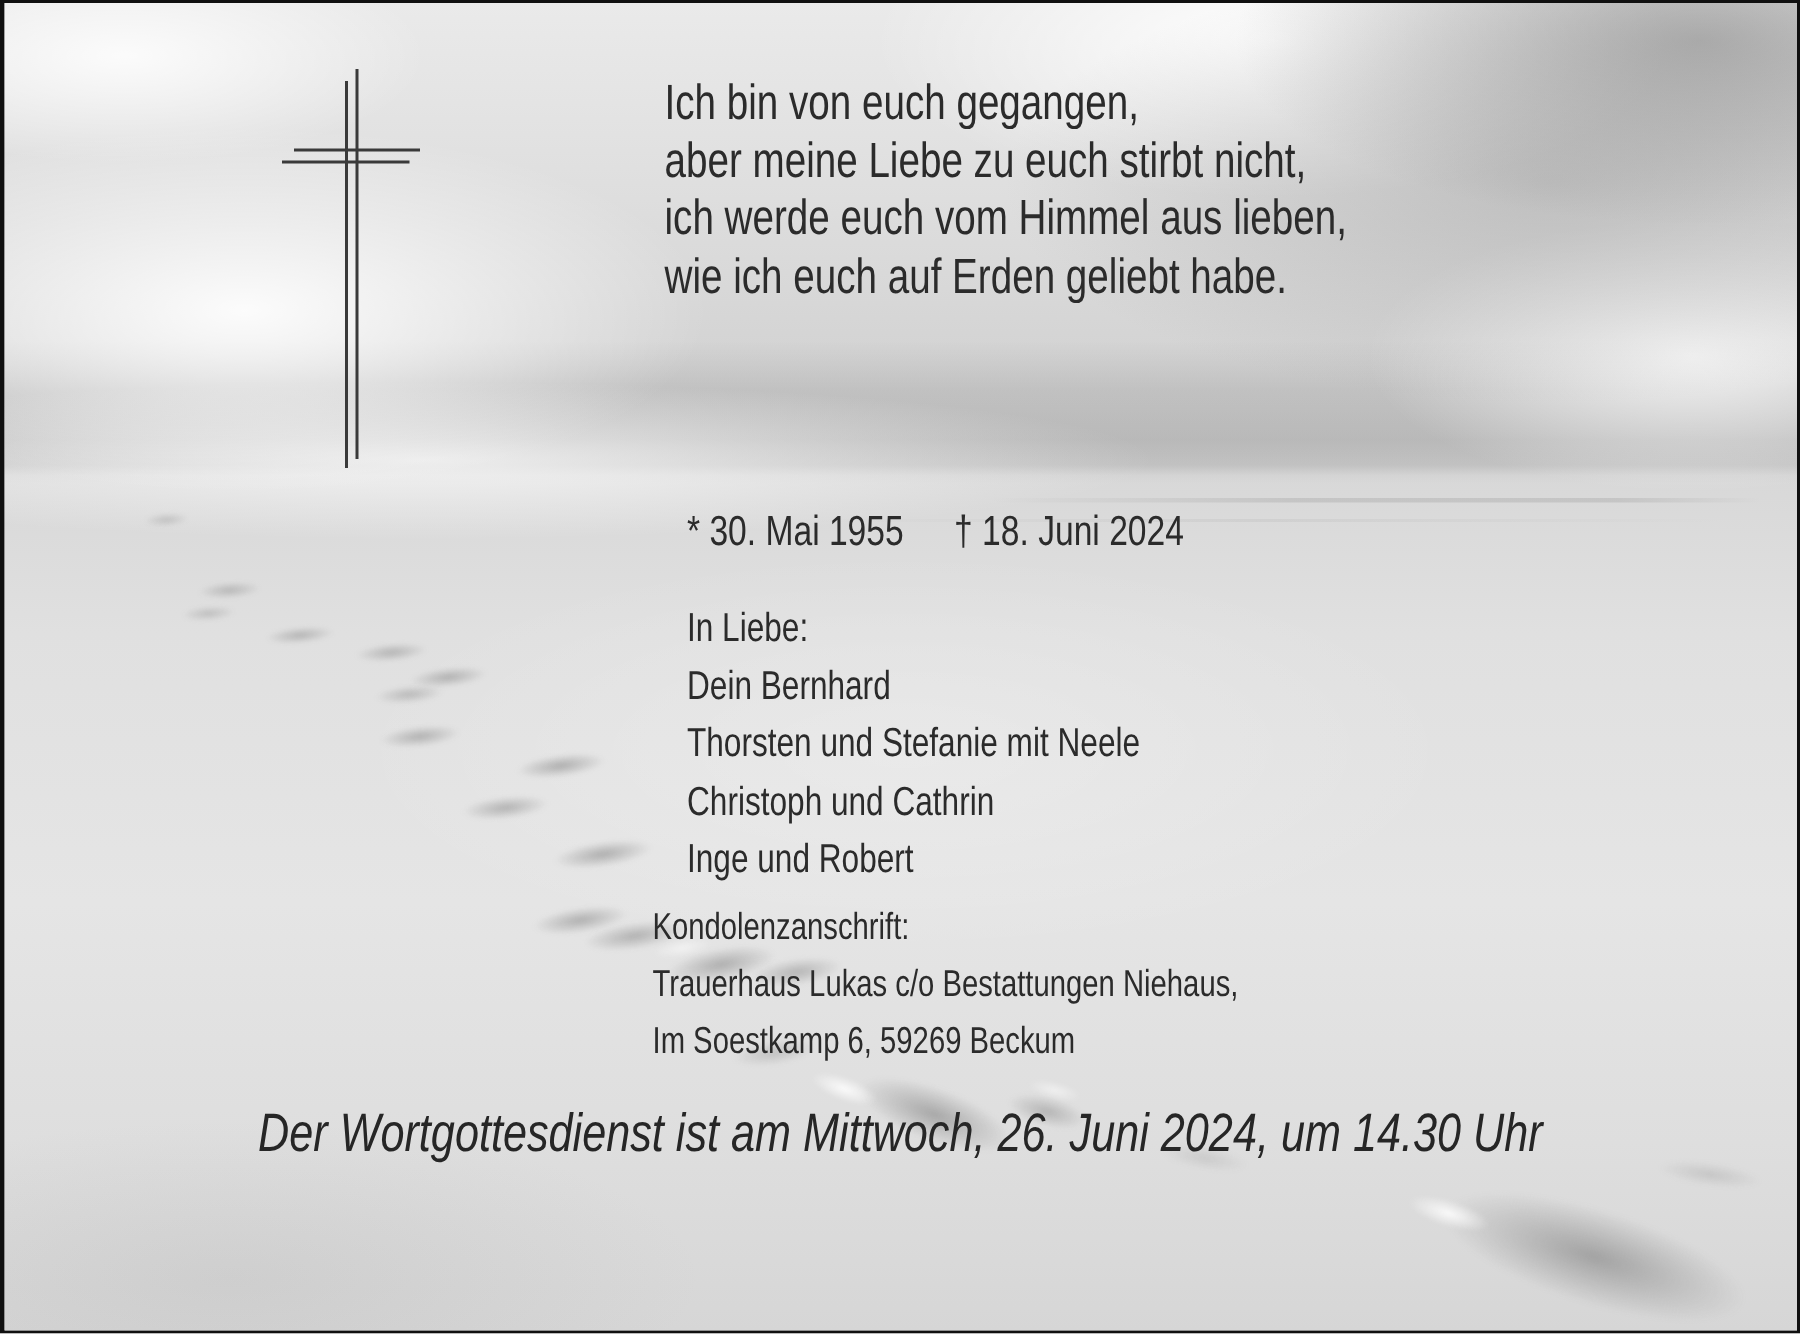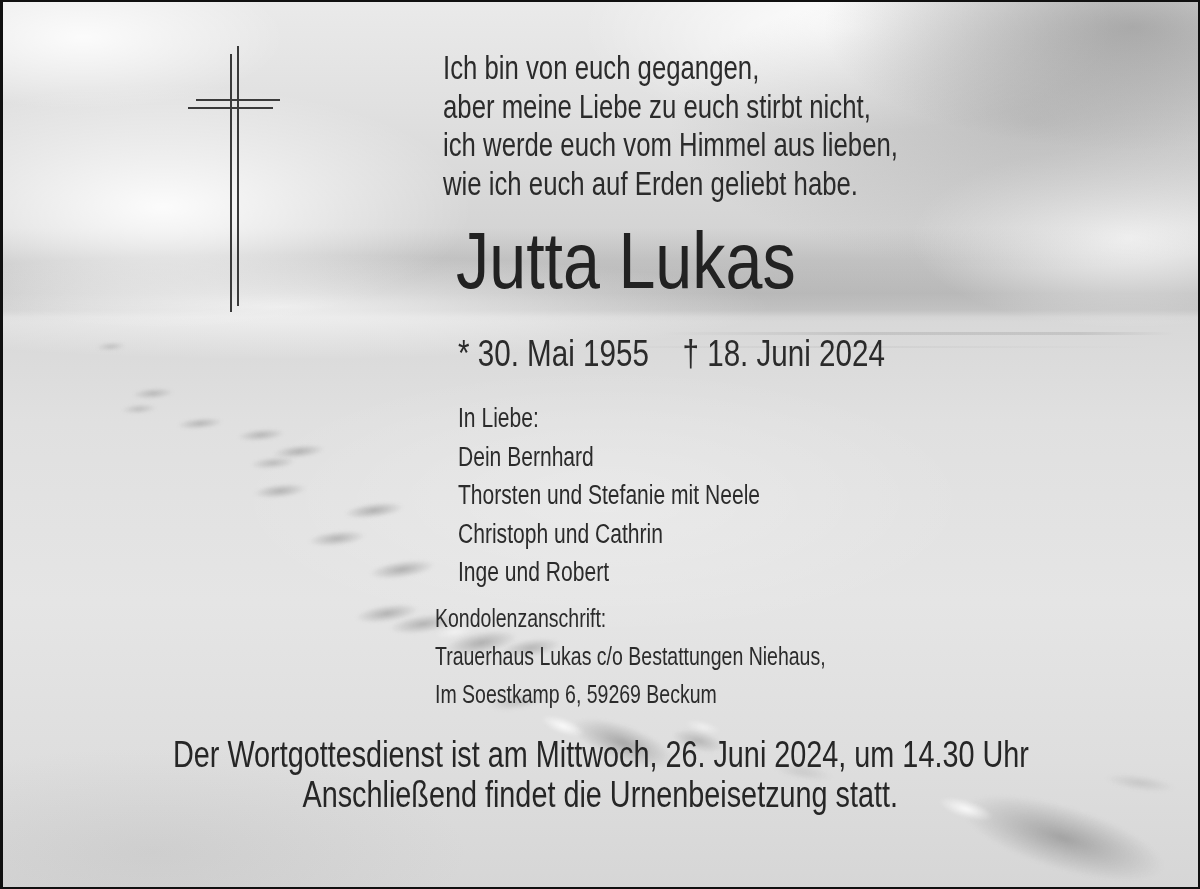--- a/index.html
+++ b/index.html
@@ -34,26 +34,26 @@
   .cv2{left:234px; top:44px;  width:2px; height:260px;}
   .ch1{left:193px; top:97px;  width:84px; height:2px;}
   .ch2{left:185px; top:105px; width:85px; height:2px;}
   
   .tb{position:absolute; white-space:nowrap;}
   .ln{display:block; transform:scaleX(.78); transform-origin:0 50%; white-space:nowrap;}
   .verse{left:440px; top:47px; font-size:33px; line-height:38.5px;}
   .name{left:453px; top:219px; font-size:80px; line-height:80px; color:#222;}
   .name .sx{display:inline-block; transform:scaleX(.83); transform-origin:0 50%;}
   .maiden{left:455px; top:301px; font-size:30px; line-height:32px;}
-  .dates{left:455px; top:334px; font-size:37px; line-height:36px;}
+  .dates{left:455px; top:334px; font-size:28px; line-height:36px;}
   .dates .sx{display:inline-block; transform:scaleX(.80); transform-origin:0 50%;}
   .dates-gap{display:inline-block; width:42px;}
   .mourners{left:455px; top:397px; font-size:27px; line-height:38.5px;}
   .condolence{left:432px; top:597px; font-size:25px; line-height:38px;}
-  .service{left:0; width:100%; top:733px; font-size:36px; line-height:40px; text-align:center; color:#262626;}
+  .service{left:0; width:100%; top:733px; font-size:36px; line-height:40px; text-align:center; color:#262626;font-style:italic;}
   .cx{display:inline-block; transform:scaleX(.80); transform-origin:50% 50%; white-space:nowrap;}
 </style>
 </head>
 <body>
 
 <div class="page">
 
   <div class="bg">
     <div id="footprints">
         <div class="fp" style="left: 93px; top: 339.5px; width: 30px; height: 9px; background: radial-gradient(closest-side, rgba(118, 118, 118, 0.3), rgba(118, 118, 118, 0)); transform: rotate(-4deg); filter: blur(1.5px);"></div>
@@ -91,23 +91,20 @@
     <div class="ch2"></div>
   </div>
 
   <div class="tb verse">
     <span class="ln">Ich bin von euch gegangen,</span>
     <span class="ln">aber meine Liebe zu euch stirbt nicht,</span>
     <span class="ln">ich werde euch vom Himmel aus lieben,</span>
     <span class="ln">wie ich euch auf Erden geliebt habe.</span>
   </div>
 
-  <div class="tb name">
-    <span class="sx">Jutta Lukas</span>
-  </div>
 
 
   <div class="tb dates">
     <span class="sx"><span>* 30. Mai 1955</span><span class="dates-gap"></span><span>† 18. Juni 2024</span></span>
   </div>
 
   <div class="tb mourners">
     <span class="ln">In Liebe:</span>
     <span class="ln">Dein Bernhard</span>
     <span class="ln">Thorsten und Stefanie mit Neele</span>
@@ -116,16 +113,15 @@
   </div>
 
   <div class="tb condolence">
     <span class="ln">Kondolenzanschrift:</span>
     <span class="ln">Trauerhaus Lukas c/o Bestattungen Niehaus,</span>
     <span class="ln">Im Soestkamp 6, 59269 Beckum</span>
   </div>
 
   <div class="tb service">
     <div><span class="cx">Der Wortgottesdienst ist am Mittwoch, 26. Juni 2024, um 14.30 Uhr</span></div>
-    <div><span class="cx">Anschließend findet die Urnenbeisetzung statt.</span></div>
   </div>
 
 </div>
 
 </body></html>

